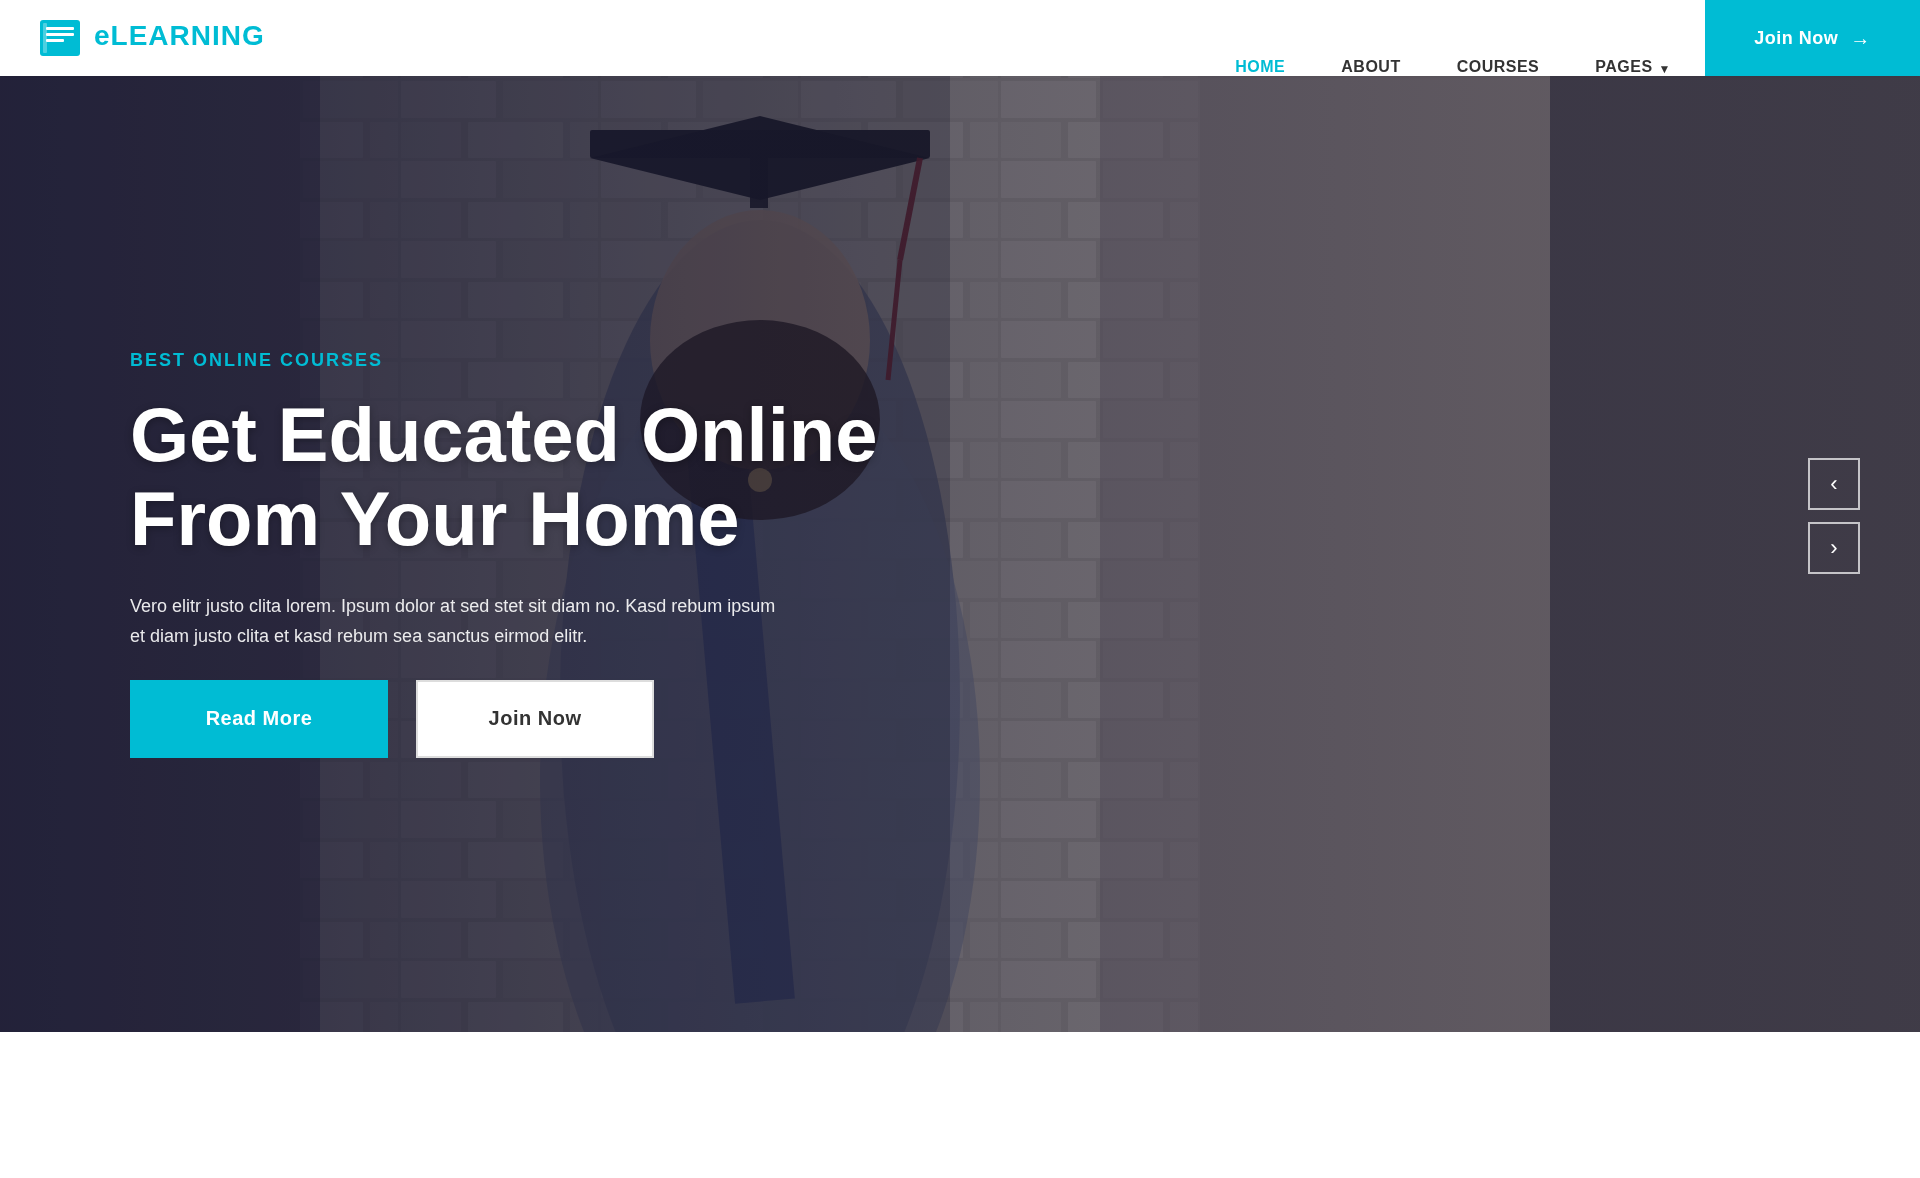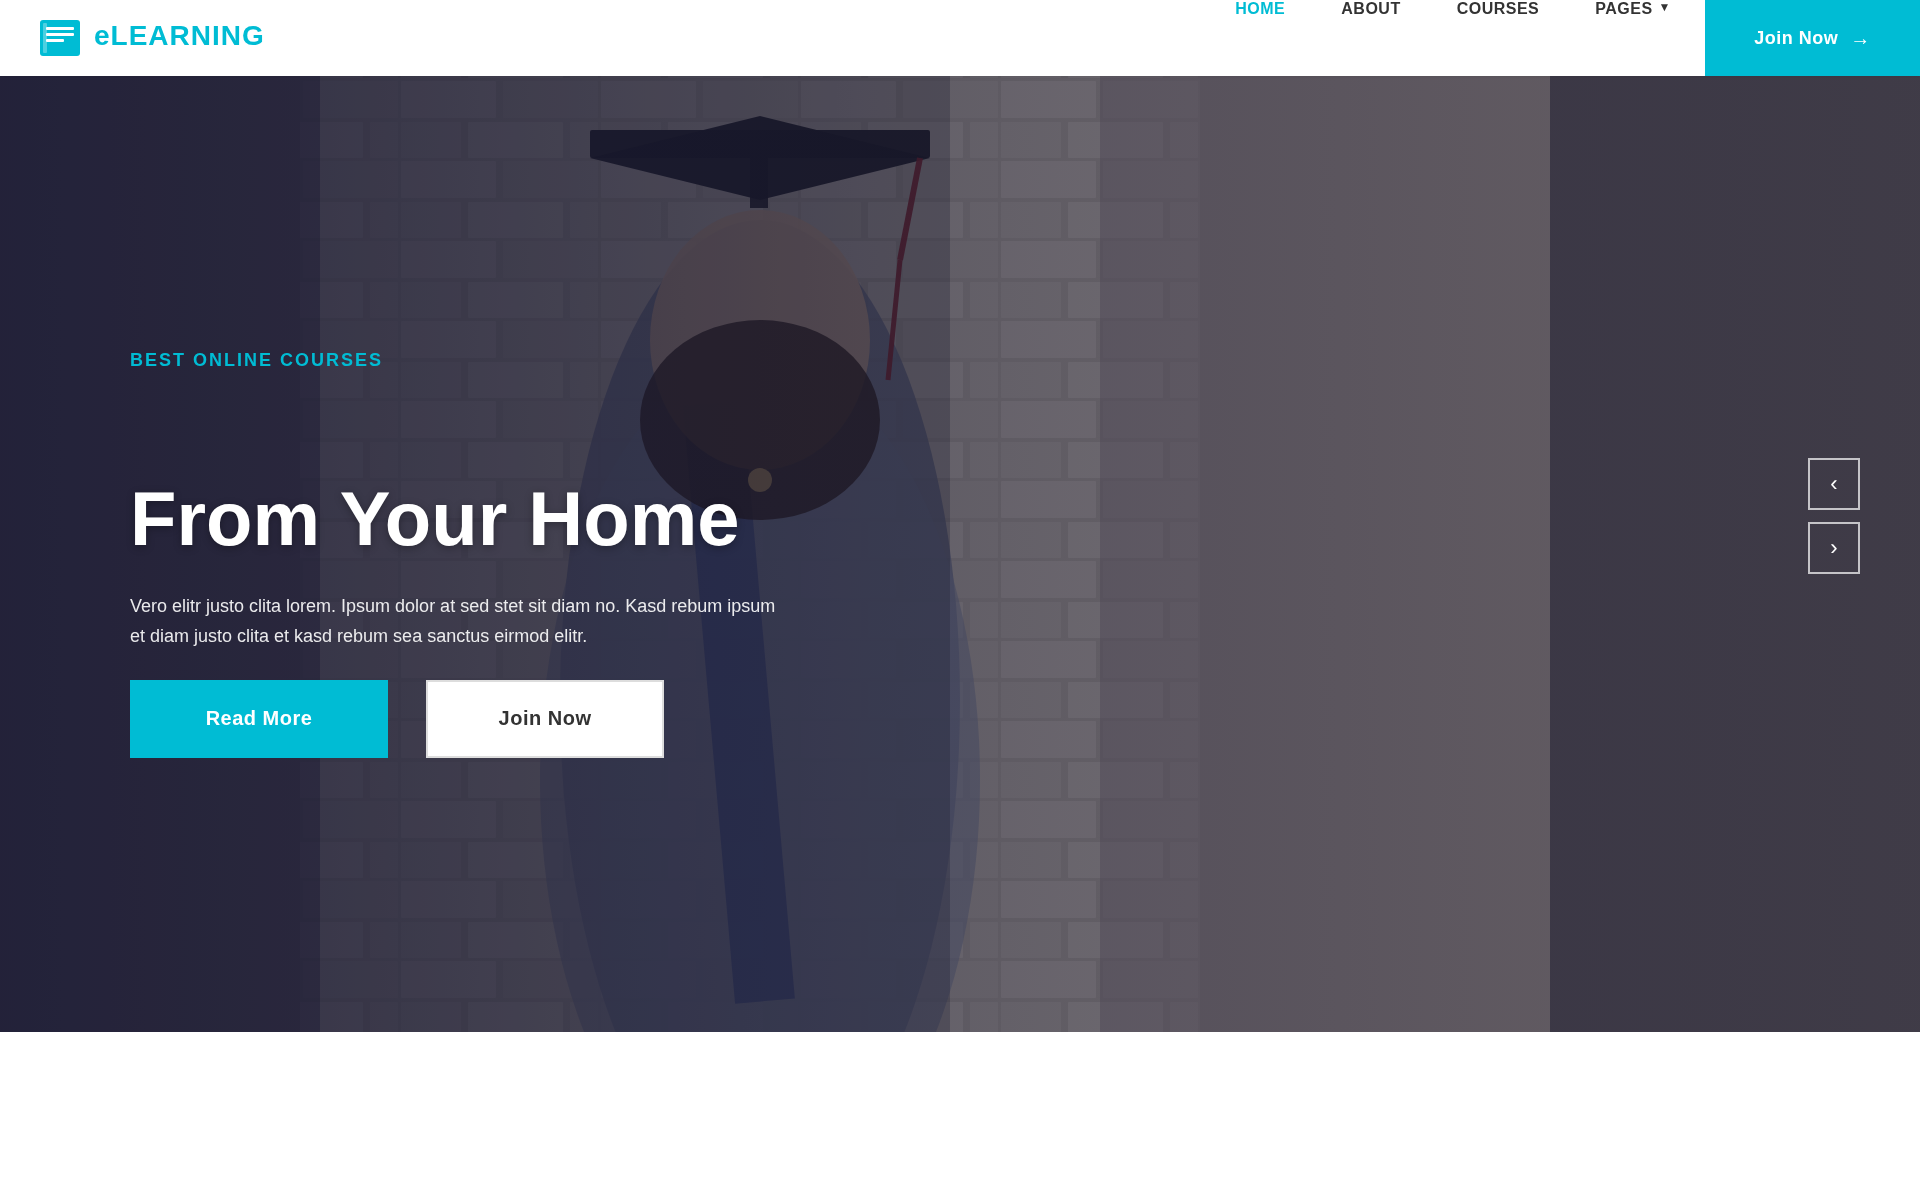--- a/index.html
+++ b/index.html
@@ -44,21 +44,21 @@
       display: flex;
       align-items: center;
       gap: 0;
       height: 100%;
       padding-right: 0;
     }
     .nav-item {
       padding: 0 28px;
       height: 76px;
       display: flex;
-      align-items: flex-start;
+      align-items: flex-end;
       font-size: 16px;
       font-weight: 600;
       color: #333;
       cursor: pointer;
       text-transform: uppercase;
       letter-spacing: 0.5px;
       position: relative;
     }
     .nav-item.active {
       color: #00bcd4;
@@ -130,21 +130,21 @@
     }
     .hero-desc {
       font-size: 18px;
       color: rgba(255,255,255,0.90);
       line-height: 1.65;
       margin-bottom: 28px;
       max-width: 750px;
     }
     .hero-buttons {
       display: flex;
-      gap: 38px;
+      gap: 28px;
       align-items: flex-end;
     }
     .btn-read-more {
       width: 258px;
       height: 78px;
       background: #00bcd4;
       color: #fff;
       border: none;
       font-size: 20px;
       font-weight: 600;
@@ -299,21 +299,21 @@
 
       <rect width="1920" height="1178" fill="url(#overlayGrad)" opacity="1"></rect>
 
       <rect x="0" y="0" width="950" height="1178" fill="rgba(20,18,40,0.25)"></rect>
     </svg>
   </div>
 
   <div class="hero-content">
     <p class="hero-subtitle">BEST ONLINE COURSES</p>
     <h1 class="hero-title">
-      <br>
+      <span>Get Educated Online</span><br>
       <span>From Your Home</span>
     </h1>
     <p class="hero-desc">Vero elitr justo clita lorem. Ipsum dolor at sed stet sit diam no. Kasd rebum ipsum<br>et diam justo clita et kasd rebum sea sanctus eirmod elitr.</p>
     <div class="hero-buttons">
       <button class="btn-read-more">Read More</button>
       <button class="btn-join-now">Join Now</button>
     </div>
   </div>
 
   <div class="slider-arrows">

